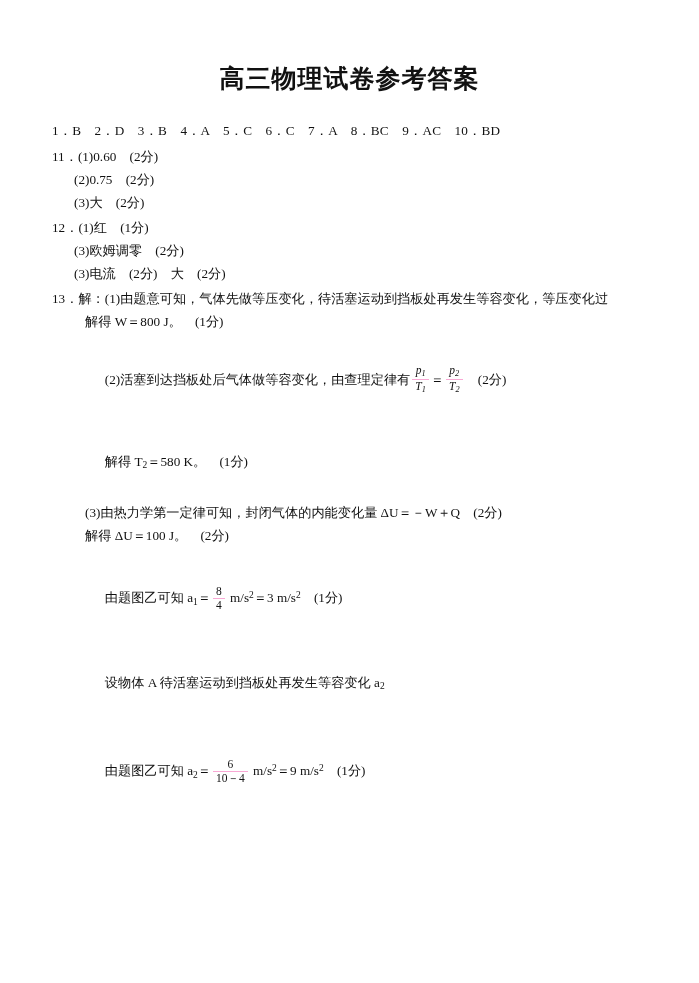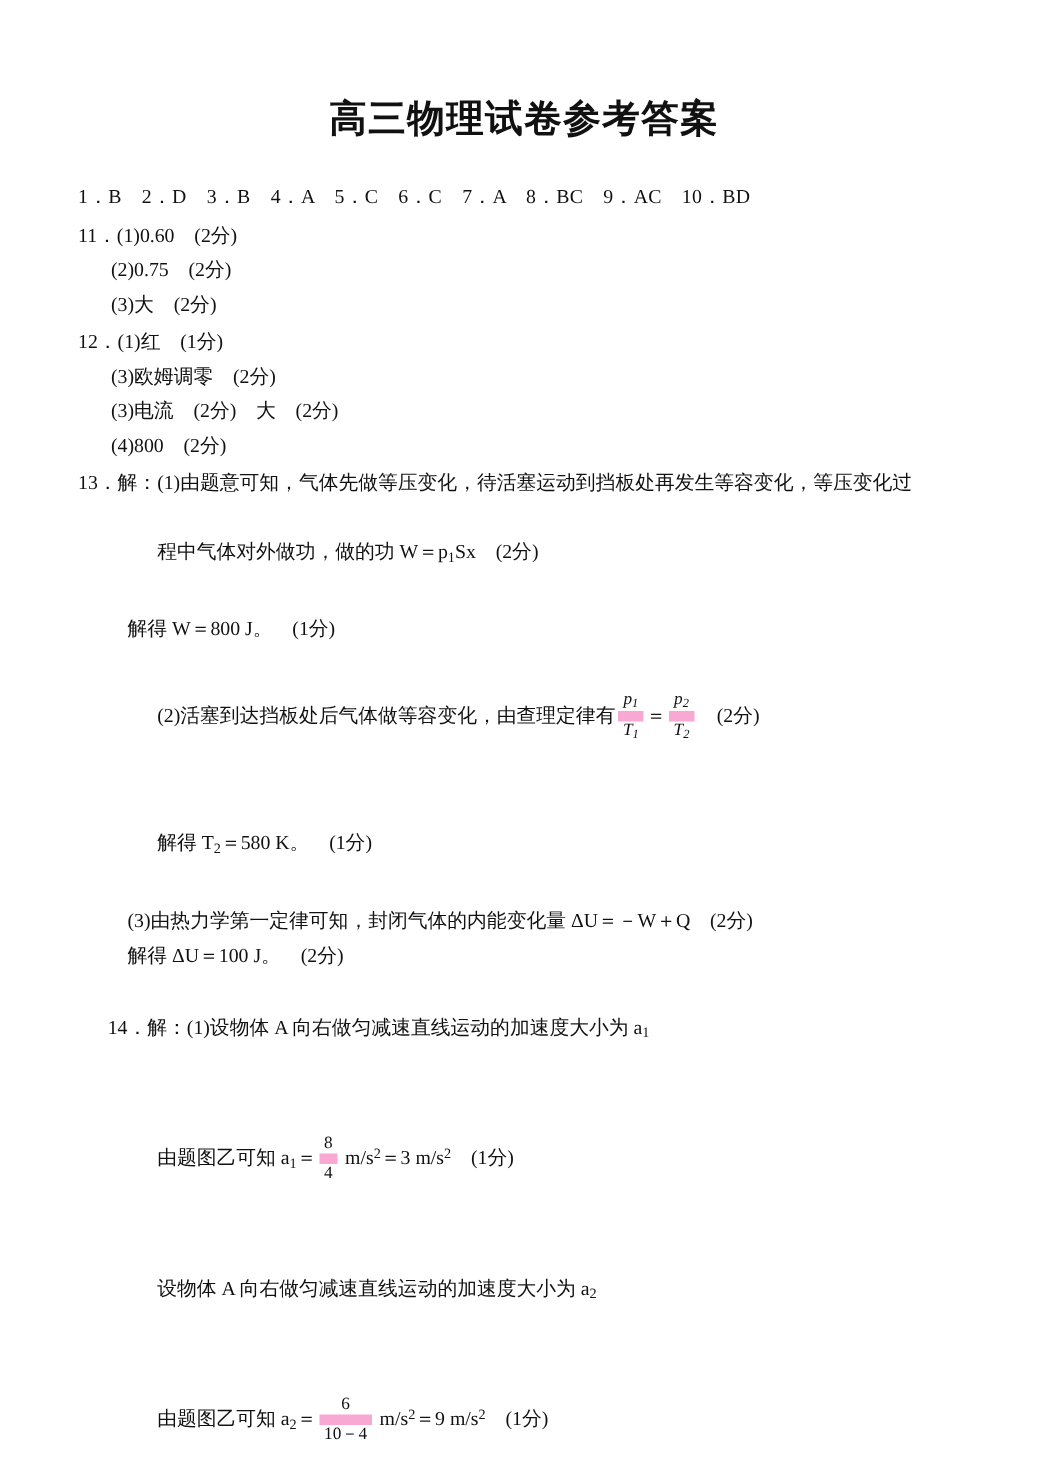--- a/index.html
+++ b/index.html
@@ -56,21 +56,21 @@
     text-align: center;
     font-size: 11.5px;
     line-height: 1.08;
     margin: 0 2px;
     position: relative;
     top: -1px;
   }
   .frac .num {
     display: block;
     padding: 0 3px;
-    border-bottom: 7px solid #f9a8d4;
+    border-bottom: 1px solid #f9a8d4;
   }
   .frac .den {
     display: block;
     padding: 0 3px;
   }
   .it { font-style: italic; }
   sub {
     font-size: 72%;
     vertical-align: -0.25em;
   }
@@ -91,50 +91,43 @@
   <div class="blk">
     <div class="ans-line">11．(1)0.60　(2分)</div>
     <div class="ans-line indent1">(2)0.75　(2分)</div>
     <div class="ans-line indent1">(3)大　(2分)</div>
   </div>
 
   <div class="blk">
     <div class="ans-line">12．(1)红　(1分)</div>
     <div class="ans-line indent1">(3)欧姆调零　(2分)</div>
     <div class="ans-line indent1">(3)电流　(2分)　大　(2分)</div>
-    <div class="ans-line indent1">(4)800　(2分)</div>
   </div>
 
   <div class="blk">
     <div class="ans-line">13．解：(1)由题意可知，气体先做等压变化，待活塞运动到挡板处再发生等容变化，等压变化过</div>
-    <div class="ans-line indent2">
-      <span>程中气体对外做功，做的功 W＝p</span><sub>1</sub><span>Sx　(2分)</span>
-    </div>
     <div class="ans-line indent2">解得 W＝800 J。　(1分)</div>
     <div class="ans-line indent2 tall">
       <span>(2)活塞到达挡板处后气体做等容变化，由查理定律有</span><span class="frac"><span class="num it"><span>p</span><sub>1</sub></span><span class="den it"><span>T</span><sub>1</sub></span></span><span>＝</span><span class="frac"><span class="num it"><span>p</span><sub>2</sub></span><span class="den it"><span>T</span><sub>2</sub></span></span><span>　(2分)</span>
     </div>
     <div class="ans-line indent2">
       <span>解得 T</span><sub>2</sub><span>＝580 K。　(1分)</span>
     </div>
     <div class="ans-line indent2">(3)由热力学第一定律可知，封闭气体的内能变化量 ΔU＝－W＋Q　(2分)</div>
     <div class="ans-line indent2">解得 ΔU＝100 J。　(2分)</div>
   </div>
 
   <div class="blk">
-    <div class="ans-line">
-      <span>14．解：(1)设物体 A 向右做匀减速直线运动的加速度大小为 a</span><sub>1</sub>
-    </div>
 
     <div class="ans-line indent2 tall">
       <span>由题图乙可知 a</span><sub>1</sub><span>＝</span><span class="frac"><span class="num">8</span><span class="den">4</span></span><span> m/s</span><sup>2</sup><span>＝3 m/s</span><sup>2</sup><span>　(1分)</span>
     </div>
 
     <div class="ans-line indent2">
-      <span>设物体 A 向右做匀减速直线运动的加速度大小为 a</span><sub>2</sub>
+      <span>设物体 A 待活塞运动到挡板处再发生等容变化 a</span><sub>2</sub>
     </div>
 
     <div class="ans-line indent2 tall">
       <span>由题图乙可知 a</span><sub>2</sub><span>＝</span><span class="frac"><span class="num">6</span><span class="den">10－4</span></span><span> m/s</span><sup>2</sup><span>＝9 m/s</span><sup>2</sup><span>　(1分)</span>
     </div>
 
   </div>
 
 </div>
 

